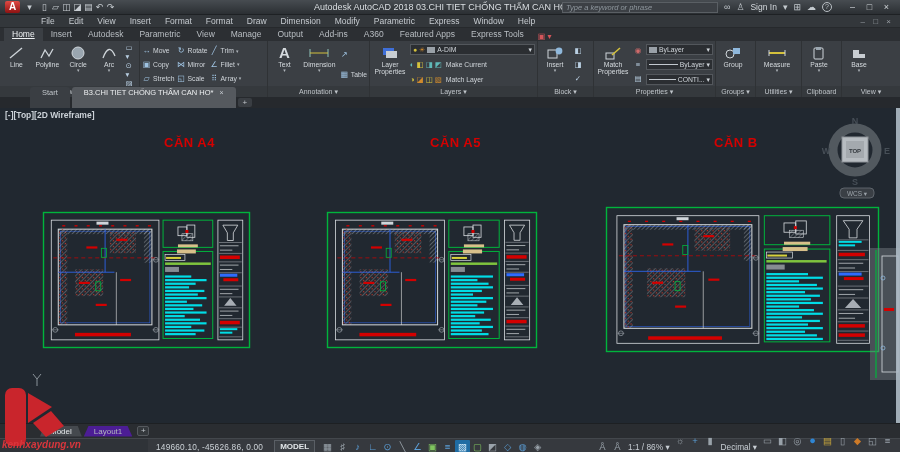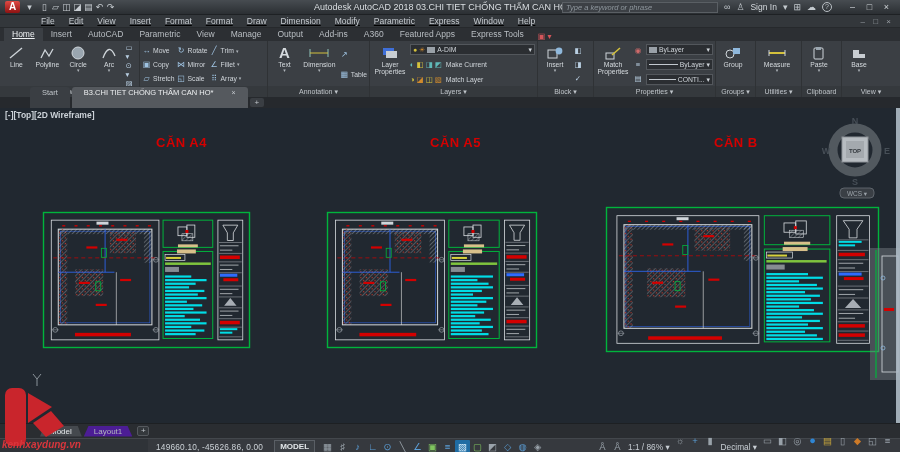--- a/index.html
+++ b/index.html
@@ -55,21 +55,21 @@
   .combo .cv{margin-left:auto;}
   .stackcol{display:flex;flex-direction:column;justify-content:space-between;padding:1px 0;}
   .lay-icons{display:flex;gap:2px;align-items:center;font-size:7.5px;height:12px;color:#d0d5da;}
   .lay-icons .t{color:#5fb8b8;} .lay-icons .y{color:#d4c13c;} .lay-icons .o{color:#d08a2c;}
   .lay-label{font-size:6.8px;color:#d0d5da;margin-left:2px;}
 
   
   .file-tabs{height:11px;background:#26292d;display:flex;align-items:flex-end;padding-left:30px;gap:2px;}
   .ftab{font-size:7.5px;padding:1px 12px 11px;border-radius:3px 3px 0 0;white-space:nowrap;}
   .ftab.start{background:#3a3e43;color:#c0c5ca;}
-  .ftab.active{background:#55595e;color:#eef0f2;display:flex;gap:18px;align-items:center;}
+  .ftab.active{background:#55595e;color:#eef0f2;display:flex;gap:6px;align-items:center;}
   .ftab .x{color:#c6cbd0;font-size:7px;}
   .ftab-add{background:#3a3e43;color:#c0c5ca;font-size:8px;line-height:9px;padding:0 5px;border-radius:2px;margin-bottom:1px;}
 
   
   .canvas{position:relative;height:315px;background:#212830;overflow:hidden;}
   .vp-controls{position:absolute;left:5px;top:2px;font-size:8.5px;color:#ccd2d8;z-index:3;font-weight:bold;}
   .cad-label{position:absolute;font-size:13px;font-weight:bold;color:#d40000;z-index:3;letter-spacing:0.5px;}
   #cad-svg{position:absolute;left:0;top:0;}
 
   
@@ -125,21 +125,21 @@
     <span class="help-circle">?</span>
     <div class="win-btns">
       <span>–</span>
       <span>□</span>
       <span>×</span>
     </div>
   </div>
 </div>
 
 <div class="menubar">
-  <span id="menu-items" style="display:flex;text-decoration:underline;">
+  <span id="menu-items" style="display:flex;">
       <span class="menu-item">File</span>
       <span class="menu-item">Edit</span>
       <span class="menu-item">View</span>
       <span class="menu-item">Insert</span>
       <span class="menu-item">Format</span>
       <span class="menu-item">Format</span>
       <span class="menu-item">Draw</span>
       <span class="menu-item">Dimension</span>
       <span class="menu-item">Modify</span>
       <span class="menu-item">Parametric</span>
@@ -147,21 +147,21 @@
       <span class="menu-item">Window</span>
       <span class="menu-item">Help</span>
     </span>
   <span class="menu-winctl">– □ ×</span>
 </div>
 
 <div class="ribbon-tabs">
   <span id="ribbon-tabs" style="display:flex;">
       <span class="rtab active">Home</span>
       <span class="rtab">Insert</span>
-      <span class="rtab">AutoCAD</span>
+      <span class="rtab">Autodesk</span>
       <span class="rtab">Parametric</span>
       <span class="rtab">View</span>
       <span class="rtab">Manage</span>
       <span class="rtab">Output</span>
       <span class="rtab">Add-ins</span>
       <span class="rtab">A360</span>
       <span class="rtab">Featured Apps</span>
       <span class="rtab">Express Tools</span>
     </span>
   <span class="rtab-end">▣ ▾</span>
@@ -802,21 +802,21 @@
         <text x="826" y="46" text-anchor="middle" font-size="9" fill="#474f57" font-family="Liberation Sans, sans-serif" font-weight="bold">W</text>
         <text x="887" y="46" text-anchor="middle" font-size="9" fill="#474f57" font-family="Liberation Sans, sans-serif" font-weight="bold">E</text>
         <g>
           <rect x="840" y="80" width="34" height="10" rx="4" fill="#3a3f45" stroke="#6a7077" stroke-width="0.8"></rect>
           <text x="857" y="87.5" text-anchor="middle" font-size="6.5" fill="#9aa1a8" font-family="Liberation Sans, sans-serif">WCS ▾</text>
         </g>
       </g>
       <path d="M33 266 L37 271 L41 266 M37 271 L37 278" fill="none" stroke="#8a9299" stroke-width="1"></path>
     </svg>
   <div class="vp-controls">[-][Top][2D Wireframe]</div>
-  <div class="cad-label" style="left: 156px; top: 27px;">CĂN A4</div>
+  <div class="cad-label" style="left: 164px; top: 27px;">CĂN A4</div>
   <div class="cad-label" style="left: 430px; top: 27px;">CĂN A5</div>
   <div class="cad-label" style="left: 714px; top: 27px;">CĂN B</div>
 </div>
 
 <div class="tabbar">
   <span id="model-tabs" style="display:flex;gap:2px;">
       <span class="mtab active">Model</span>
       <span class="mtab inactive">Layout1</span>
     </span>
   <span class="mtab-add">+</span>

